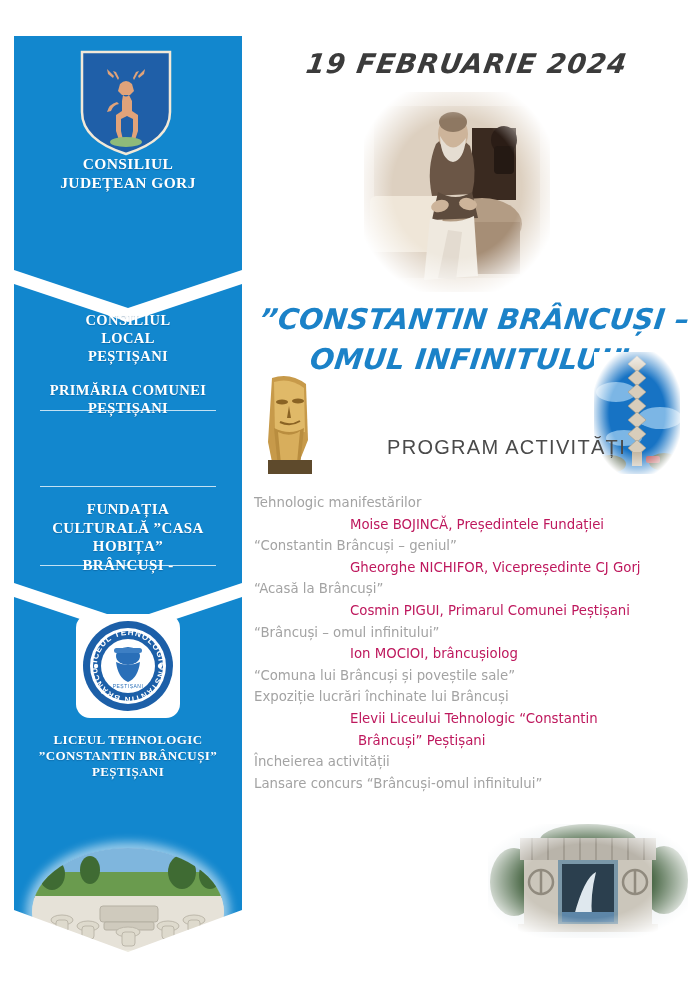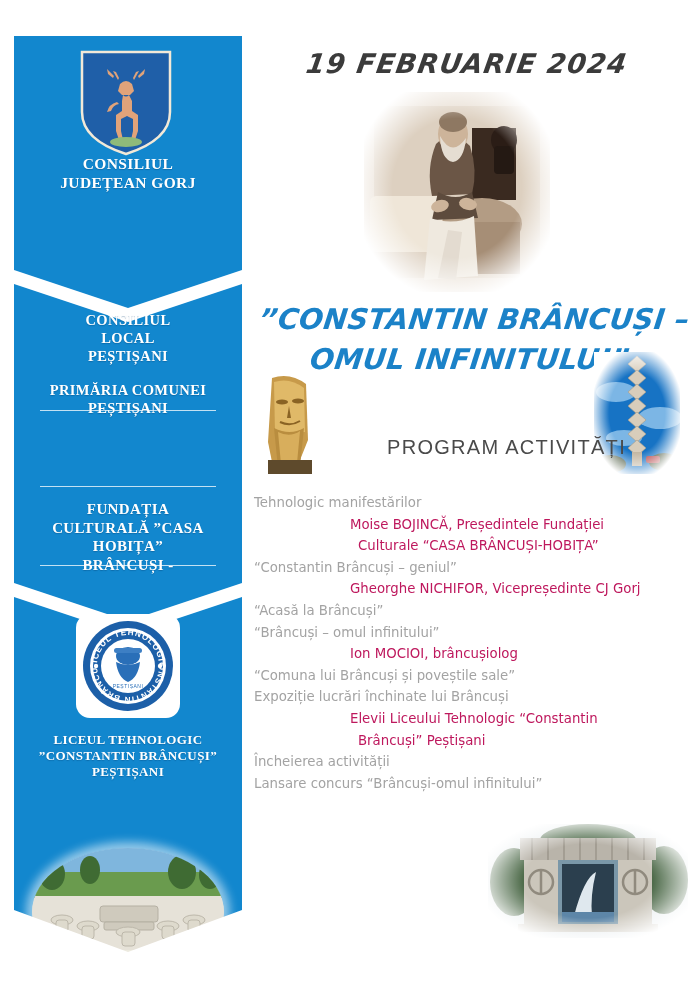--- a/index.html
+++ b/index.html
@@ -423,24 +423,24 @@
         <rect x="52" y="104" width="14" height="7" rx="2" fill="#b5474a"></rect>
         <rect width="86" height="122" fill="url(#vig2)"></rect>
       </svg>
     </div>
 
     <div id="subtitle">PROGRAM ACTIVITĂȚI</div>
 
     <div id="program">
         <div class="ev">Tehnologic manifestărilor</div>
         <div class="sp">Moise BOJINCĂ, Președintele Fundației</div>
-        <div class="sp cont">Culturale “CASA BRÂNCUȘI-HOBIȚA”</div>
         <div class="ev">“Constantin Brâncuși – geniul”</div>
         <div class="sp">Gheorghe NICHIFOR, Vicepreședinte CJ Gorj</div>
         <div class="ev">“Acasă la Brâncuși”</div>
+        <div class="sp">Cosmin PIGUI, Primarul Comunei Peștișani</div>
         <div class="ev">“Brâncuși – omul infinitului”</div>
         <div class="sp">Ion MOCIOI, brâncușiolog</div>
         <div class="ev">“Comuna lui Brâncuși și poveștile sale”</div>
         <div class="ev">Expoziție lucrări închinate lui Brâncuși</div>
         <div class="sp">Elevii Liceului Tehnologic “Constantin</div>
         <div class="sp cont">Brâncuși” Peștișani</div>
         <div class="ev">Încheierea activității</div>
         <div class="ev">Lansare concurs “Brâncuși-omul infinitului”</div>
       </div>
 

